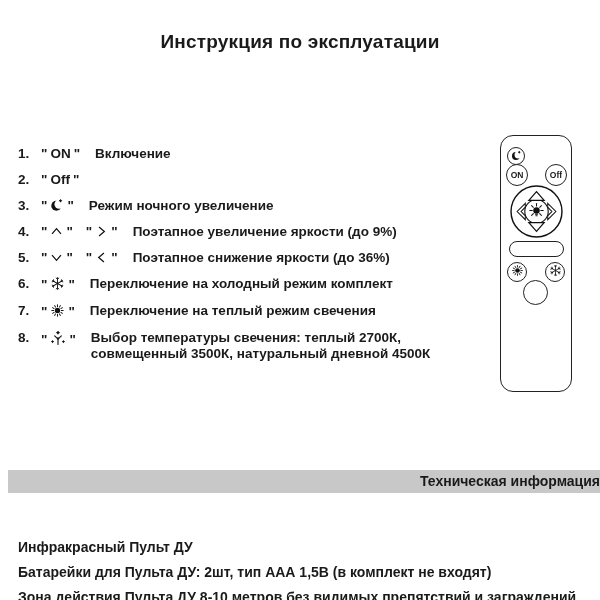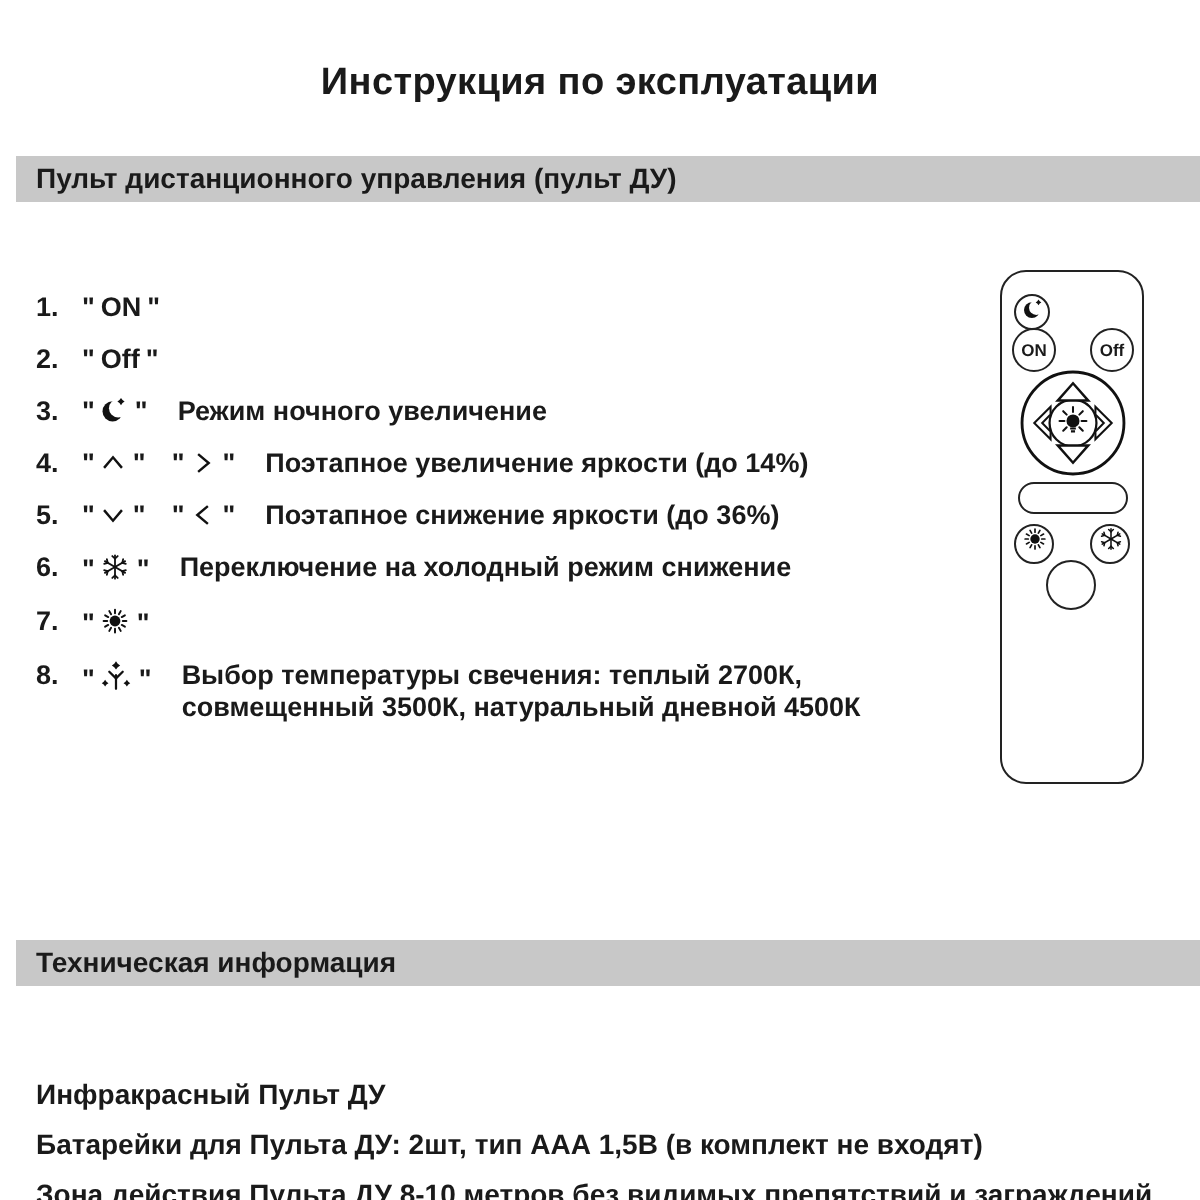--- a/index.html
+++ b/index.html
@@ -2,21 +2,21 @@
 <html><head>
 <meta charset="utf-8">
 <style>
   html,body{margin:0;padding:0;background:#fff;}
   .page{position:relative;width:600px;height:600px;background:#fff;overflow:hidden;
         font-family:"Liberation Sans",sans-serif;font-weight:bold;color:#1a1a1a;}
   .title{position:absolute;top:31px;left:0;width:100%;text-align:center;font-size:19px;letter-spacing:.2px;}
   .bar{position:absolute;left:8px;right:0;height:23px;background:#c8c8c8;
        font-size:14px;line-height:23px;padding-left:10px;box-sizing:border-box;white-space:nowrap;}
   #bar-remote{top:78px;}
-  #bar-tech{top:470px;}
+  #bar-tech{top:470px;text-align:right;}
   .instructions{position:absolute;left:18px;top:146px;width:448px;}
   .li{display:flex;align-items:flex-start;margin-bottom:10px;font-size:13.5px;line-height:16px;}
   .num{width:20px;flex:none;}
   .syms{flex:none;white-space:nowrap;margin-right:5px;}
   .symgroup{margin-right:7px;}
   .q{margin:0 3px;}
   .sym svg{vertical-align:-2px;}
   .lbl{flex:1;}
   .remote{position:absolute;left:500px;top:135px;width:72px;height:257px;background:#fff;
           border:1.5px solid #222;border-radius:13px;box-sizing:border-box;}
@@ -37,28 +37,26 @@
   .tech-lines{position:absolute;left:18px;top:505px;right:10px;font-size:14px;margin-top:34px;}
   .tech-line{margin-bottom:9px;line-height:16px;white-space:nowrap;}
 </style>
 </head>
 <body>
 
 <div class="page">
 
   <div class="title">Инструкция по эксплуатации</div>
 
-  <div class="bar" id="bar-remote">
-    <span>Пульт дистанционного управления (пульт ДУ)</span>
-  </div>
 
   <div class="instructions">
       <div class="li">
         <span class="num">1.</span>
         <span class="syms"><span class="symgroup"><span class="q">"</span><span class="sym">ON</span><span class="q">"</span></span></span>
+        <span class="lbl">Включение</span>
       </div>
       <div class="li">
         <span class="num">2.</span>
         <span class="syms"><span class="symgroup"><span class="q">"</span><span class="sym">Off</span><span class="q">"</span></span></span>
       </div>
       <div class="li">
         <span class="num">3.</span>
         <span class="syms"><span class="symgroup"><span class="q">"</span><span class="sym"><svg width="14" height="14" viewBox="0 0 20 20">
                 <circle cx="9" cy="11" r="7.2" fill="#111"></circle>
                 <circle cx="13" cy="8.8" r="6.6" fill="#fff"></circle>
@@ -66,21 +64,21 @@
               </svg></span><span class="q">"</span></span></span>
         <span class="lbl">Режим ночного увеличение</span>
       </div>
       <div class="li">
         <span class="num">4.</span>
         <span class="syms"><span class="symgroup"><span class="q">"</span><span class="sym"><svg width="13" height="13" viewBox="0 0 16 16">
                 <polyline points="2.5,11 8,4.5 13.5,11" fill="none" stroke="#111" stroke-width="1.5"></polyline>
               </svg></span><span class="q">"</span></span><span class="symgroup"><span class="q">"</span><span class="sym"><svg width="13" height="13" viewBox="0 0 16 16">
                 <polyline points="5,2.5 11.5,8 5,13.5" fill="none" stroke="#111" stroke-width="1.5"></polyline>
               </svg></span><span class="q">"</span></span></span>
-        <span class="lbl">Поэтапное увеличение яркости (до 14%)</span>
+        <span class="lbl">Поэтапное увеличение яркости (до 9%)</span>
       </div>
       <div class="li">
         <span class="num">5.</span>
         <span class="syms"><span class="symgroup"><span class="q">"</span><span class="sym"><svg width="13" height="13" viewBox="0 0 16 16">
                 <polyline points="2.5,5 8,11.5 13.5,5" fill="none" stroke="#111" stroke-width="1.5"></polyline>
               </svg></span><span class="q">"</span></span><span class="symgroup"><span class="q">"</span><span class="sym"><svg width="13" height="13" viewBox="0 0 16 16">
                 <polyline points="11,2.5 4.5,8 11,13.5" fill="none" stroke="#111" stroke-width="1.5"></polyline>
               </svg></span><span class="q">"</span></span></span>
         <span class="lbl">Поэтапное снижение яркости (до 36%)</span>
       </div>
@@ -113,21 +111,21 @@
                     <line x1="10" y1="4.4" x2="8.2" y2="2.7"></line>
                     <line x1="10" y1="4.4" x2="11.8" y2="2.7"></line>
                   </g>
                   <g transform="rotate(300 10 10)">
                     <line x1="10" y1="10" x2="10" y2="2.2"></line>
                     <line x1="10" y1="4.4" x2="8.2" y2="2.7"></line>
                     <line x1="10" y1="4.4" x2="11.8" y2="2.7"></line>
                   </g>
                 </g>
               </svg></span><span class="q">"</span></span></span>
-        <span class="lbl">Переключение на холодный режим снижение</span>
+        <span class="lbl">Переключение на холодный режим комплект</span>
       </div>
       <div class="li">
         <span class="num">7.</span>
         <span class="syms"><span class="symgroup"><span class="q">"</span><span class="sym"><svg width="15" height="15" viewBox="0 0 20 20">
                 <circle cx="10" cy="10" r="3.6" fill="#111"></circle>
                 <g stroke="#111" stroke-width="1.3" stroke-linecap="round">
                   <g transform="rotate(0 10 10)">
                     <line x1="10" y1="4.8" x2="10" y2="2.4"></line>
                   </g>
                   <g transform="rotate(30 10 10)">
@@ -158,20 +156,21 @@
                     <line x1="10" y1="4.8" x2="10" y2="2.4"></line>
                   </g>
                   <g transform="rotate(300 10 10)">
                     <line x1="10" y1="4.8" x2="10" y2="2.4"></line>
                   </g>
                   <g transform="rotate(330 10 10)">
                     <line x1="10" y1="4.8" x2="10" y2="2.4"></line>
                   </g>
                 </g>
               </svg></span><span class="q">"</span></span></span>
+        <span class="lbl">Переключение на теплый режим свечения</span>
       </div>
       <div class="li">
         <span class="num">8.</span>
         <span class="syms"><span class="symgroup"><span class="q">"</span><span class="sym"><svg width="16" height="16" viewBox="0 0 20 20">
                 <g stroke="#111" stroke-width="1.4" fill="none" stroke-linecap="round">
                   <path d="M10 18V9.5"></path>
                   <path d="M10 11.5 5.8 7.3"></path>
                   <path d="M10 11.5 14.2 7.3"></path>
                 </g>
                 <path d="M10 0.7999999999999998L11.083333333333334 2.3166666666666664L12.6 3.4L11.083333333333334 4.483333333333333L10 6L8.916666666666666 4.483333333333333L7.4 3.4L8.916666666666666 2.3166666666666664Z" fill="#111"></path>

